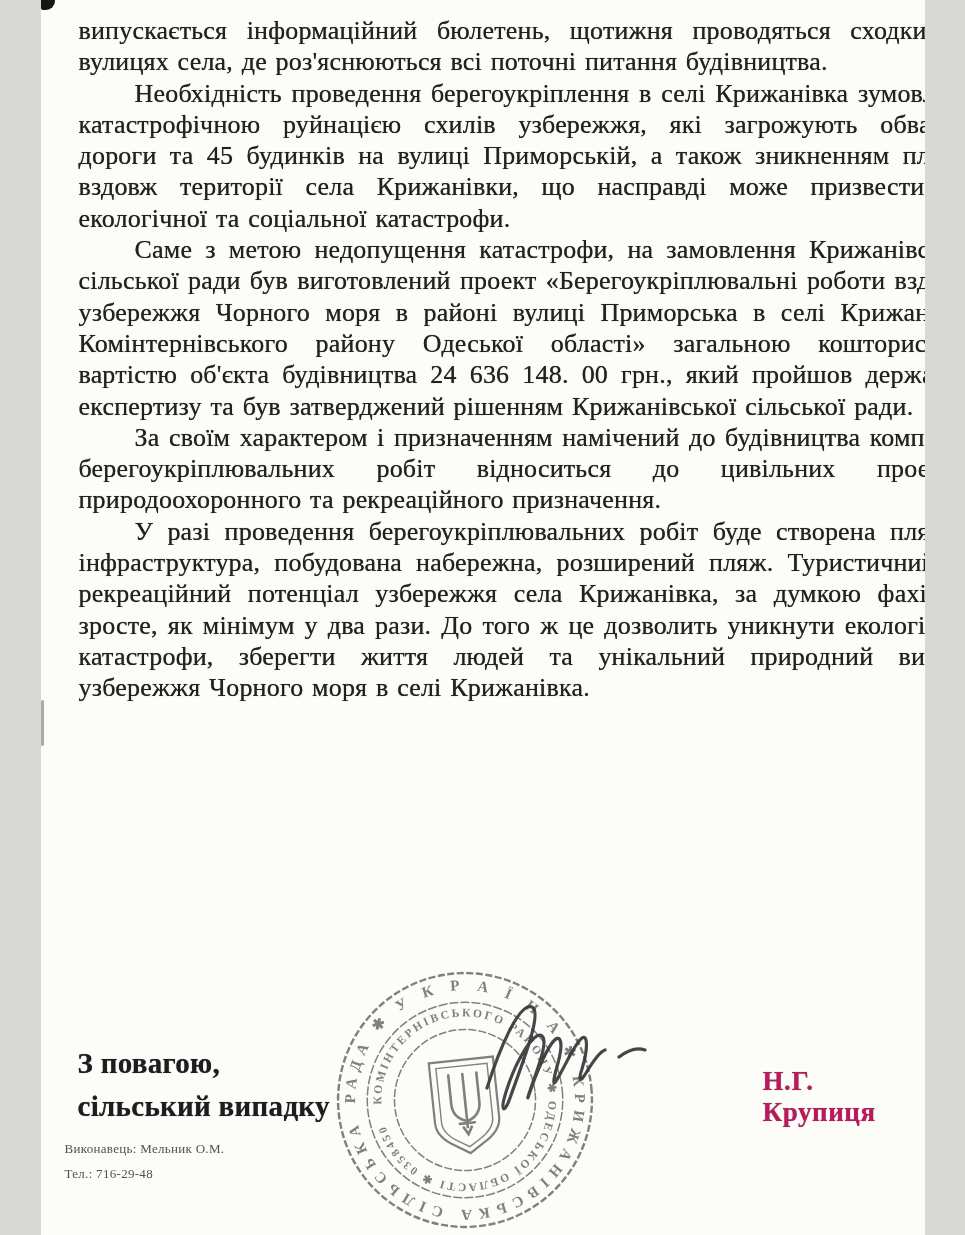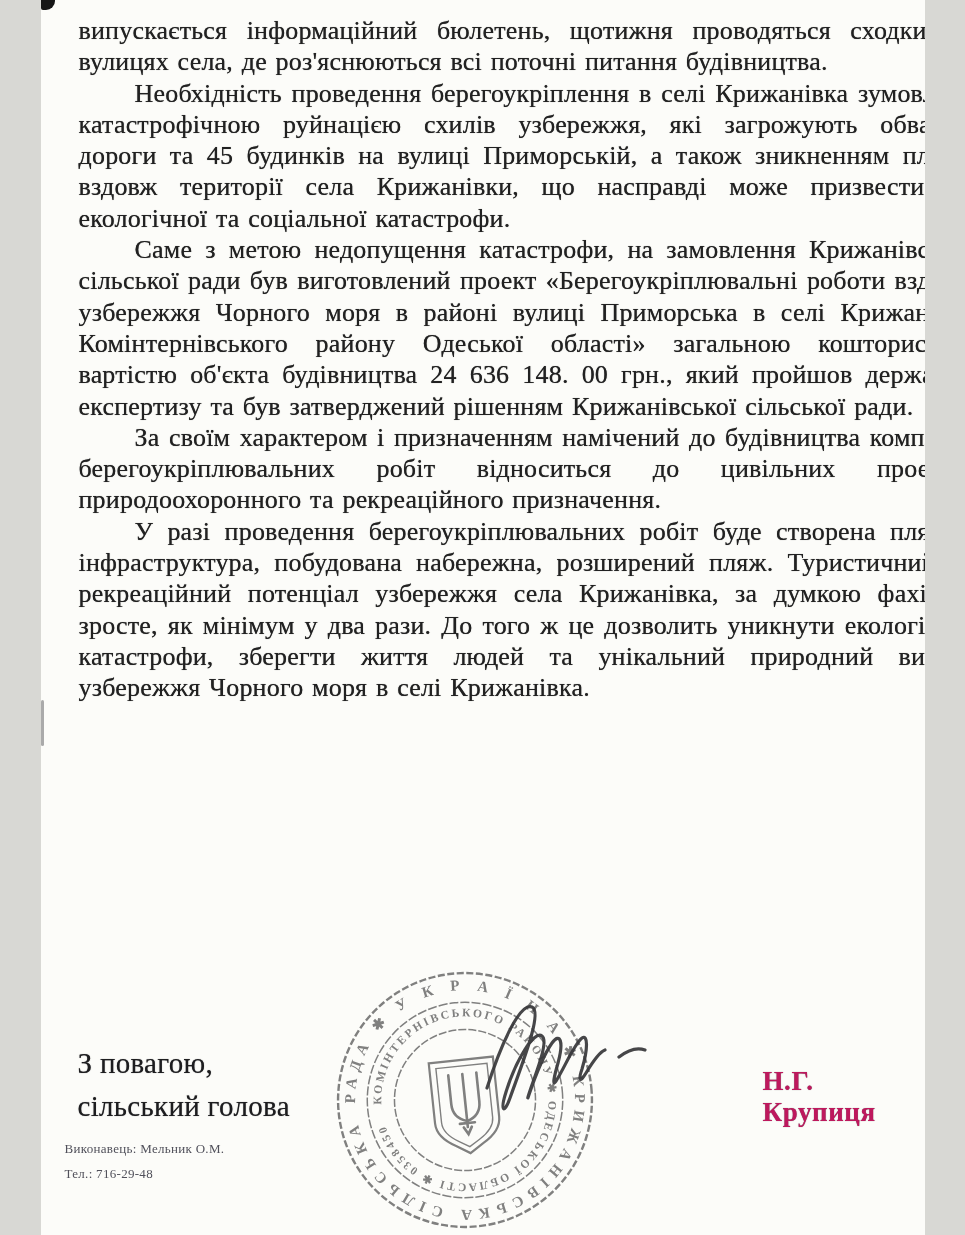--- a/index.html
+++ b/index.html
@@ -39,21 +39,21 @@
     text-align: justify;
     text-indent: 56px;
     letter-spacing: 0.2px;
     word-spacing: 2px;
     text-shadow: 0 0 0.7px rgba(25,25,25,.8);
   }
   .text-block p.no-indent { text-indent: 0; }
   
   .closing {
     position: absolute; left: 37px; top: 1042px;
-    font-size: 29px; font-weight: normal;
+    font-size: 29px; font-weight: bold;
     line-height: 43px; letter-spacing: 0.3px;
     color: #1d1d1f;
     text-shadow: 0 0 0.8px rgba(30,30,35,.7);
   }
   .executor {
     position: absolute; left: 24px; top: 1136px;
     font-size: 13px; line-height: 25px;
     color: #50505a;
     letter-spacing: 0.3px;
   }
@@ -87,21 +87,21 @@
   <div class="text-block">
     <p class="no-indent">випускається інформаційний бюлетень, щотижня проводяться сходки по вулицях села, де роз'яснюються всі поточні питання будівництва.</p>
     <p>Необхідність проведення берегоукріплення в селі Крижанівка зумовлена катастрофічною руйнацією схилів узбережжя, які загрожують обвалом дороги та 45 будинків на вулиці Приморській, а також зникненням пляжу вздовж території села Крижанівки, що насправді може призвести до екологічної та соціальної катастрофи.</p>
     <p>Саме з метою недопущення катастрофи, на замовлення Крижанівської сільської ради був виготовлений проект «Берегоукріплювальні роботи вздовж узбережжя Чорного моря в районі вулиці Приморська в селі Крижанівка Комінтернівського району Одеської області» загальною кошторисною вартістю об'єкта будівництва 24 636 148. 00 грн., який пройшов державну експертизу та був затверджений рішенням Крижанівської сільської ради.</p>
     <p>За своїм характером і призначенням намічений до будівництва комплекс берегоукріплювальних робіт відноситься до цивільних проектів природоохоронного та рекреаційного призначення.</p>
     <p>У разі проведення берегоукріплювальних робіт буде створена пляжна інфраструктура, побудована набережна, розширений пляж. Туристичний та рекреаційний потенціал узбережжя села Крижанівка, за думкою фахівців зросте, як мінімум у два рази. До того ж це дозволить уникнути екологічної катастрофи, зберегти життя людей та унікальний природний вигляд узбережжя Чорного моря в селі Крижанівка.</p>
   </div>
 
   <div class="closing">
     <div>З повагою,</div>
-    <div>сільський голова</div>
+    <div>сільський випадку</div>
   </div>
 
   <div class="executor">
     <div>Виконавець: Мельник О.М.</div>
     <div>Тел.: 716-29-48</div>
   </div>
 
   <div class="stamp-wrap">
     <svg viewBox="0 0 270 270" width="276" height="272">
       <g fill="none" stroke="#6f6f6f">

